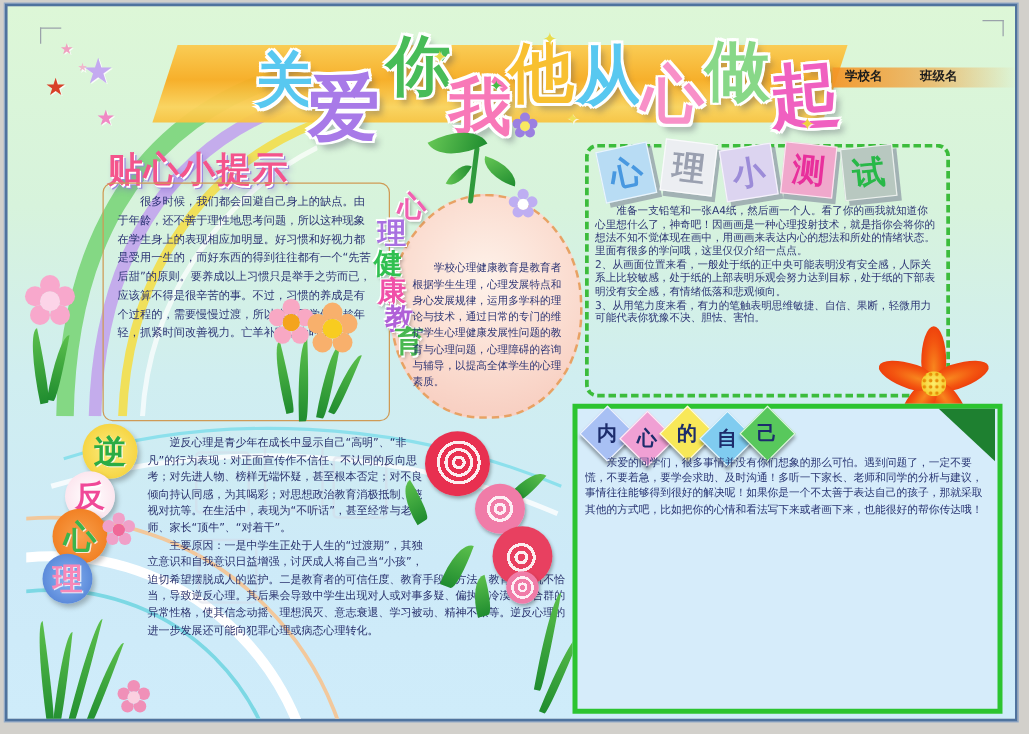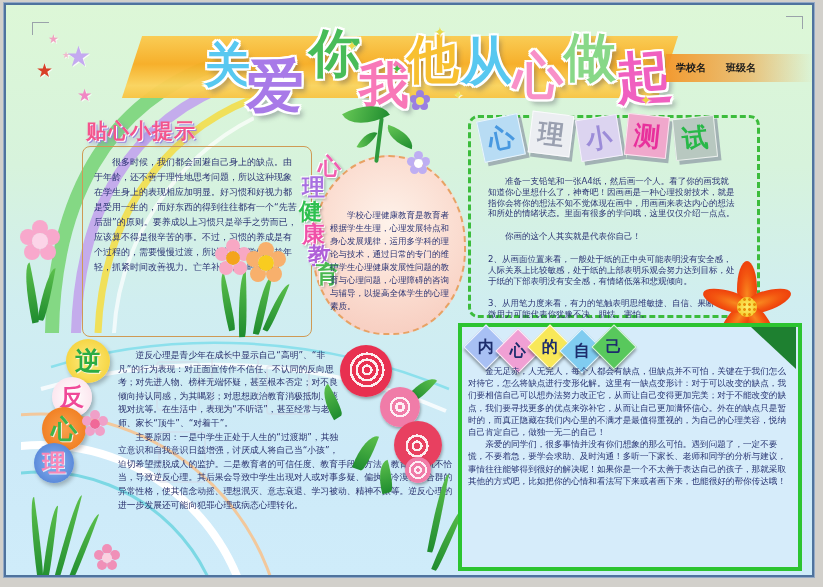--- a/index.html
+++ b/index.html
@@ -7,21 +7,21 @@
   .abs{position:absolute}
   #page{position:absolute;left:4px;top:3px;width:806px;height:570px;border:2px solid #4f739e;box-shadow:0 0 0 1px #93a9c6;
         background:linear-gradient(180deg,#ddf7d7 0%,#d7f3dc 28%,#d0eef0 52%,#cdeaf8 78%,#cfecfa 100%);overflow:hidden}
   
   .cm{position:absolute;width:16px;height:12px}
   #cm-l{left:26px;top:17px;border-left:1px solid #9aa2aa;border-top:1px solid #9aa2aa}
   #cm-r{left:780px;top:11px;border-right:1px solid #9aa2aa;border-top:1px solid #9aa2aa}
   
   #banner{left:126px;top:31px;width:536px;height:62px;transform:skewX(-18deg);
           background:linear-gradient(180deg,#fbca4e 0%,#f8ac22 45%,#fbd35c 80%,#f8c340 100%);opacity:.95}
-  .info-row{position:absolute;left:660px;width:138px;height:28px;display:flex;gap:20px;align-items:center;padding-left:10px;
+  .info-row{position:absolute;left:660px;width:138px;height:16px;display:flex;gap:30px;align-items:flex-start;padding-left:10px;
             background:linear-gradient(90deg,rgba(244,150,40,.95) 0%,rgba(244,150,40,.55) 55%,rgba(244,150,40,0) 100%)}
   #info-r0{top:49px}#info-r1{top:72px}
   .info-label{font-size:10px;font-weight:bold;color:#1c1c1c;white-space:nowrap}
   
   .tchar{position:absolute;font-weight:bold;line-height:1;
          text-shadow:2px 2px 0 #fff,-2px -2px 0 #fff,2px -2px 0 #fff,-2px 2px 0 #fff,0 2px 0 #fff,2px 0 0 #fff,0 -2px 0 #fff,-2px 0 0 #fff,4px 5px 5px rgba(70,70,90,.4)}
   .t0{left:198px;top:36px;font-size:47px}.t1{left:240px;top:52px;font-size:58px}
   .t2{left:303px;top:22px;font-size:52px}.t3{left:353px;top:55px;font-size:50px}
   .t4{left:401px;top:28px;font-size:52px}.t5{left:455px;top:30px;font-size:52px}
   .t6{left:507px;top:46px;font-size:50px}.t7{left:558px;top:26px;font-size:52px}
@@ -30,21 +30,21 @@
   .star,.spk{position:absolute;line-height:1;text-shadow:1px 1px 0 rgba(255,255,255,.8)}
   .s0{left:30px;top:56px;font-size:19px}.s1{left:42px;top:28px;font-size:12px}.s2{left:56px;top:46px;font-size:9px}
   .s3{left:60px;top:38px;font-size:28px}.s4{left:71px;top:82px;font-size:17px}
   .p0{left:340px;top:34px;font-size:14px}.p1{left:386px;top:58px;font-size:12px}.p2{left:428px;top:20px;font-size:14px}
   .p3{left:447px;top:84px;font-size:12px}.p4{left:634px;top:88px;font-size:14px}
   
   #arcs-tl{left:18px;top:28px;width:230px;height:300px}
   #arcs-bl{left:15px;top:322px;width:430px;height:250px}
   svg{display:block}
   
-  #tips-title{left:80px;top:112px;font-size:21px;font-weight:bold;color:#f4548c;letter-spacing:1px;
+  #tips-title{left:80px;top:112px;font-size:28px;font-weight:bold;color:#f4548c;letter-spacing:1px;
               text-shadow:1px 1px 0 #fff,2px 2px 0 #9a88dd,3px 4px 5px rgba(110,80,200,.45)}
   #tips-box{left:76px;top:141px;width:228px;height:189px;border:1px solid #cf9a55;border-radius:8px}
   #tips-body{left:88px;top:150px;width:206px;font-size:9px;line-height:15px;color:#2c3474;text-indent:2em}
   
   #apple{left:306px;top:150px;width:150px;height:176px;border:2px dashed #e8a264;border-radius:50% 50% 47% 47%;
          background:radial-gradient(circle at 50% 38%,#fef2ea 0%,#fbded2 48%,#f6c8ba 100%)}
   #apple-stem{left:371px;top:112px;width:4px;height:46px;background:#2f9a3c;border-radius:2px;transform:rotate(7deg)}
   .leafshape{position:absolute;background:linear-gradient(135deg,#66c755,#1f8c2f);border-radius:0 100% 0 100%}
   #apl1{left:339px;top:98px;width:42px;height:23px;transform:rotate(-28deg)}
   #apl2{left:379px;top:124px;width:30px;height:16px;transform:rotate(18deg)}
@@ -55,21 +55,21 @@
   .v3{left:296px;top:218px}.v4{left:302px;top:239px}.v5{left:310px;top:258px}
   #apple-body{left:324px;top:204px;width:122px;font-size:8.5px;line-height:13px;color:#2c3474;text-indent:2em}
   
   #quiz-box{left:462px;top:110px;width:286px;height:197px;border:3px dashed #3cbc3c;border-radius:10px}
   .tile{position:absolute;width:40px;height:40px;display:flex;align-items:center;justify-content:center;
         font-size:26px;font-weight:bold;box-shadow:3px 4px 0 rgba(118,124,148,.55);border:1px solid rgba(255,255,255,.7)}
   .k0{left:474px;top:112px;transform:rotate(-12deg)}.k1{left:524px;top:108px;transform:rotate(7deg)}
   .k2{left:572px;top:112px;transform:rotate(-9deg)}.k3{left:620px;top:110px;transform:rotate(6deg)}
   .k4{left:668px;top:112px;transform:rotate(-6deg)}
   #quiz-text{left:470px;top:159px;width:273px;font-size:8.5px;line-height:10.8px;color:#2c3474}
-  #quiz-text p{margin:12px}#quiz-text p.ind{text-indent:2em}
+  #quiz-text p{margin:0}#quiz-text p.ind{text-indent:2em}
   
   #red-flower{left:741px;top:302px;width:0;height:0}
   .rp{position:absolute;left:-10px;top:-46px;width:20px;height:46px;transform-origin:50% 100%;
       background:radial-gradient(ellipse at 50% 72%,#f8861e 0%,#f35510 45%,#e92c08 100%);
       border-radius:50% 50% 50% 50%/62% 62% 38% 38%}
   .rp:nth-child(1){transform:rotate(0deg)}.rp:nth-child(2){transform:rotate(72deg)}
   .rp:nth-child(3){transform:rotate(144deg)}.rp:nth-child(4){transform:rotate(216deg)}
   .rp:nth-child(5){transform:rotate(288deg)}
   .rc{position:absolute;left:-10px;top:-10px;width:20px;height:20px;border-radius:50%;
       background:radial-gradient(#e89008 1.1px,transparent 1.7px),radial-gradient(#fcee6c,#f4c018);background-size:5px 5px,100% 100%}
@@ -209,21 +209,20 @@
   <div class="abs" id="quiz-box"></div>
   <div id="quiz-tiles">
       <span class="tile k0" style="background: rgb(184, 220, 244); color: rgb(72, 152, 224);">心</span>
       <span class="tile k1" style="background: rgb(236, 238, 242); color: rgb(154, 160, 176);">理</span>
       <span class="tile k2" style="background: rgb(220, 212, 240); color: rgb(156, 140, 216);">小</span>
       <span class="tile k3" style="background: rgb(240, 168, 204); color: rgb(232, 48, 156);">测</span>
       <span class="tile k4" style="background: rgb(184, 200, 192); color: rgb(40, 184, 72);">试</span>
     </div>
   <div class="abs" id="quiz-text">
       <p class="ind">准备一支铅笔和一张A4纸，然后画一个人。看了你的画我就知道你心里想什么了，神奇吧！因画画是一种心理投射技术，就是指你会将你的想法不知不觉体现在画中，用画画来表达内心的想法和所处的情绪状态。里面有很多的学问哦，这里仅仅介绍一点点。</p>
-      <p class="ind">你画的这个人其实就是代表你自己！</p>
       <p>2、从画面位置来看，一般处于纸的正中央可能表明没有安全感，人际关系上比较敏感，处于纸的上部表明乐观会努力达到目标，处于纸的下部表明没有安全感，有情绪低落和悲观倾向。</p>
       <p>3、从用笔力度来看，有力的笔触表明思维敏捷、自信、果断，轻微用力可能代表你犹豫不决、胆怯、害怕。</p>
     </div>
 
   <div class="blade" style="left:712px;top:338px;width:10px;height:72px;transform:rotate(14deg)"></div>
   <div class="blade" style="left:733px;top:330px;width:9px;height:86px;transform:rotate(-4deg)"></div>
   <div class="blade" style="left:748px;top:336px;width:10px;height:64px;transform:rotate(24deg)"></div>
   <div class="abs" id="red-flower">
     <div class="rp"></div>
       <div class="rp"></div>
@@ -269,21 +268,20 @@
         <span>的</span>
       </span>
       <span class="dia d3" style="background: rgb(128, 204, 240);">
         <span>自</span>
       </span>
       <span class="dia d4" style="background: rgb(88, 200, 92);">
         <span>己</span>
       </span>
     </div>
   <div class="abs" id="inner-text">
-      <p>金无足赤，人无完人，每个人都会有缺点，但缺点并不可怕，关键在于我们怎么对待它，怎么将缺点进行变形化解。这里有一缺点变形计：对于可以改变的缺点，我们要相信自己可以想办法努力改正它，从而让自己变得更加完美；对于不能改变的缺点，我们要寻找更多的优点来弥补它，从而让自己更加满怀信心。外在的缺点只是暂时的，而真正隐藏在我们内心里的不满才是最值得重视的，为自己的心理美容，悦纳自己肯定自己，做独一无二的自己！</p>
       <p>亲爱的同学们，很多事情并没有你们想象的那么可怕。遇到问题了，一定不要慌，不要着急，要学会求助、及时沟通！多听一下家长、老师和同学的分析与建议，事情往往能够得到很好的解决呢！如果你是一个不太善于表达自己的孩子，那就采取其他的方式吧，比如把你的心情和看法写下来或者画下来，也能很好的帮你传达哦！</p>
     </div>
 
   <div class="blade" style="left:20px;top:258px;width:10px;height:60px;transform:rotate(-12deg)"></div>
   <div class="blade" style="left:36px;top:262px;width:9px;height:54px;transform:rotate(10deg)"></div>
   <div class="blade" style="left:216px;top:268px;width:9px;height:58px;transform:rotate(-14deg)"></div>
   <div class="blade" style="left:232px;top:266px;width:9px;height:66px;transform:rotate(-2deg)"></div>
   <div class="blade" style="left:252px;top:270px;width:9px;height:60px;transform:rotate(10deg)"></div>
   <div class="blade" style="left:266px;top:276px;width:8px;height:52px;transform:rotate(22deg)"></div>
   <div class="blade" style="left:26px;top:492px;width:8px;height:84px;transform:rotate(-8deg)"></div>

